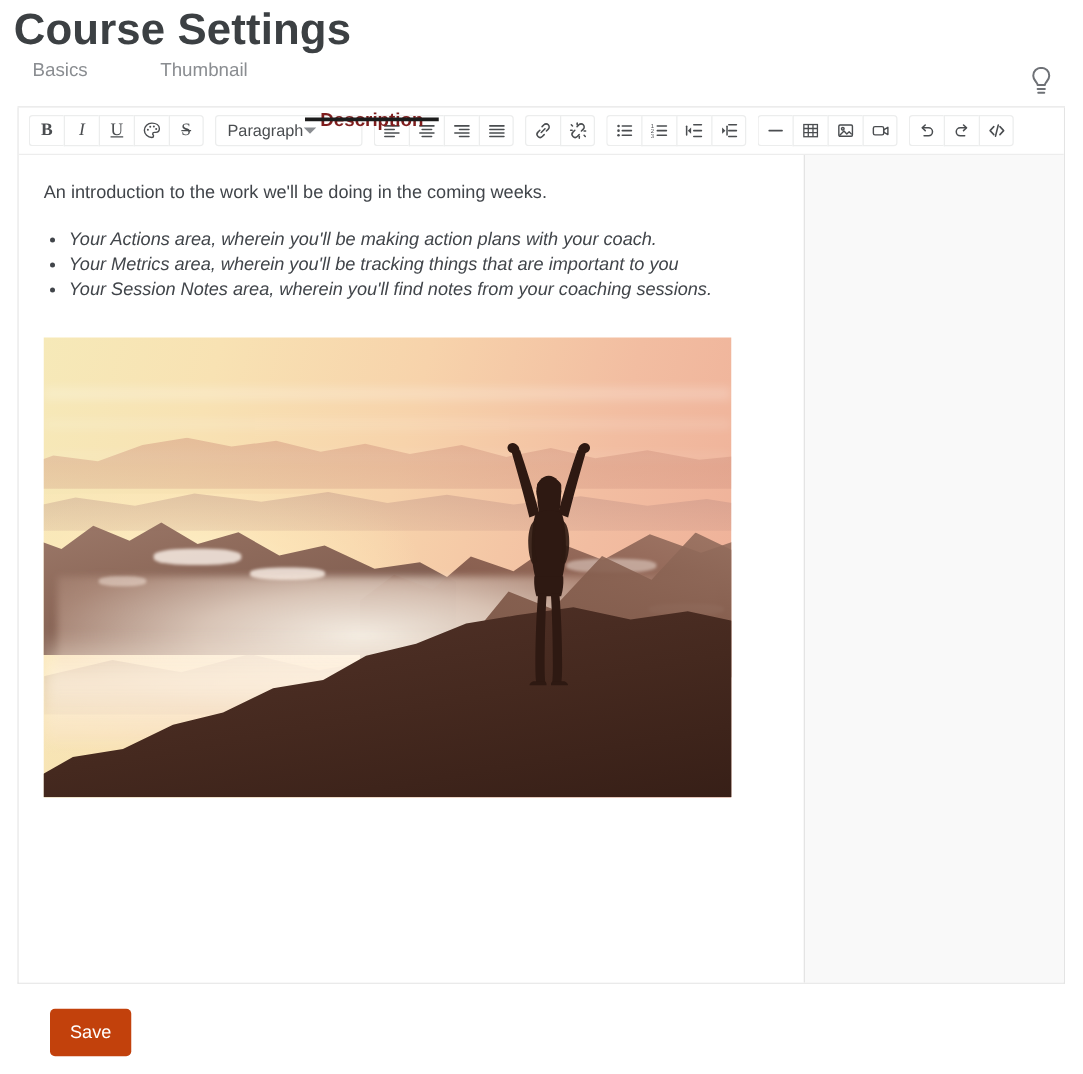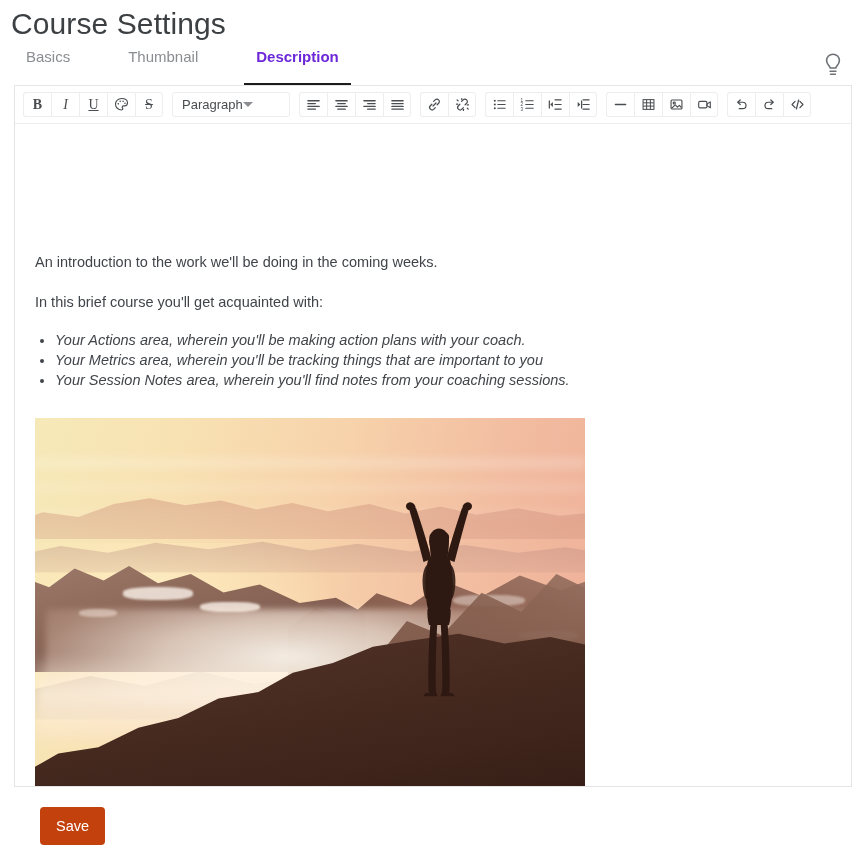--- a/index.html
+++ b/index.html
@@ -11,22 +11,22 @@
     width: 866px;
     height: 859px;
     font-family: "Liberation Sans", sans-serif;
     color: #3c4043;
     -webkit-font-smoothing: antialiased;
     overflow: hidden;
   }
 
   
   .page-title {
-    font-size: 30px;
-    font-weight: 400;
+    font-size: 35px;
+    font-weight: 700;
     color: #3c4043;
     letter-spacing: 0.1px;
     padding: 8px 0 0 11px;
     margin: 0;
     line-height: 32px;
   }
 
   
   .tabbar {
     position: relative;
@@ -39,22 +39,23 @@
     font-size: 15px;
     color: #8a8d91;
     padding: 0 12px 9px 12px;
     margin-right: 34px;
     cursor: pointer;
     position: relative;
     white-space: nowrap;
     line-height: 18px;
   }
   .tab.active {
-    color: #6d28d9;
+    color: #7f1d1d;
     font-weight: bold;
+    margin-top: 40px;
   }
   .tab.active::after {
     content: "";
     position: absolute;
     left: 0;
     right: 0;
     bottom: 0;
     height: 3px;
     background: #1c1c1c;
   }
@@ -156,21 +157,20 @@
     border-left: 5px solid transparent;
     border-right: 5px solid transparent;
     border-top: 5px solid #8a8d91;
   }
 
   
   .editor-body {
     flex: 1;
     display: flex;
     min-height: 0;
-    align-items: flex-end;
   }
   .content {
     width: 628px;
     box-sizing: border-box;
     padding: 20px 24px 0 20px;
     overflow: hidden;
     background: #fff;
   }
   .side-panel {
     flex: 1;
@@ -535,21 +535,20 @@
         </svg>
       </div>
     </div>
 
   </div>
 
   <div class="editor-body">
 
     <div class="content">
       <p>An introduction to the work we'll be doing in the coming weeks.</p>
-      <p class="gap">In this brief course you'll get acquainted with:</p>
       <ul>
         <li>Your Actions area, wherein you'll be making action plans with your coach.</li>
         <li>Your Metrics area, wherein you'll be tracking things that are important to you</li>
         <li>Your Session Notes area, wherein you'll find notes from your coaching sessions.</li>
       </ul>
 
       <div class="hero-wrap">
         <div class="hero" title="Silhouette of a person with arms raised standing on a mountain peak above a misty valley at sunset">
           <div class="sky-glow"></div>
           <div class="cloudband" style="top:11%"></div>

